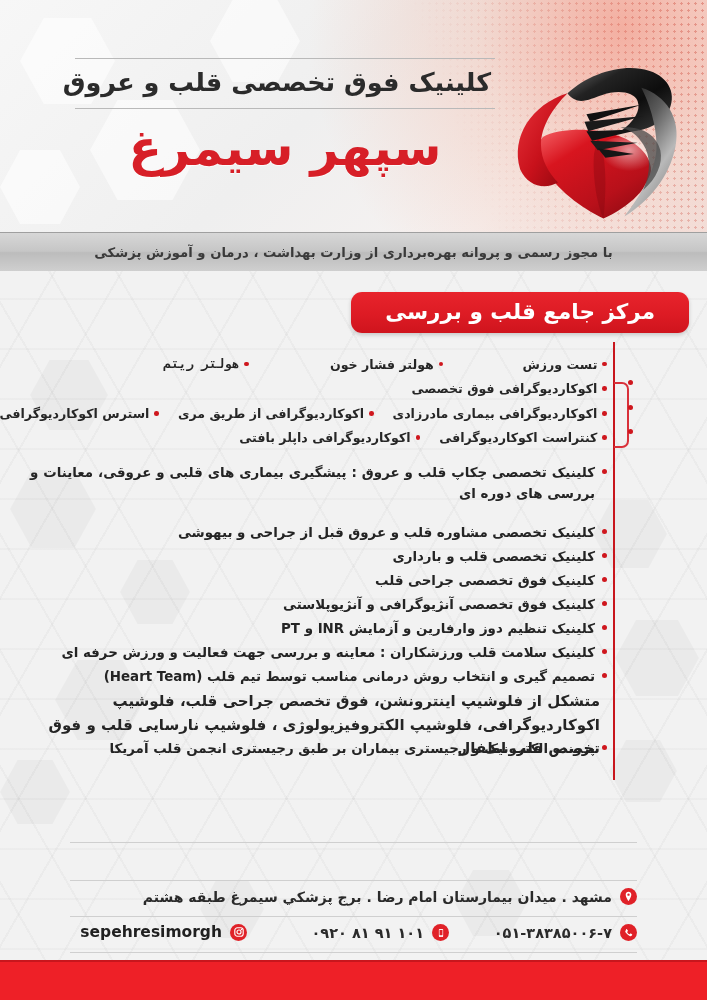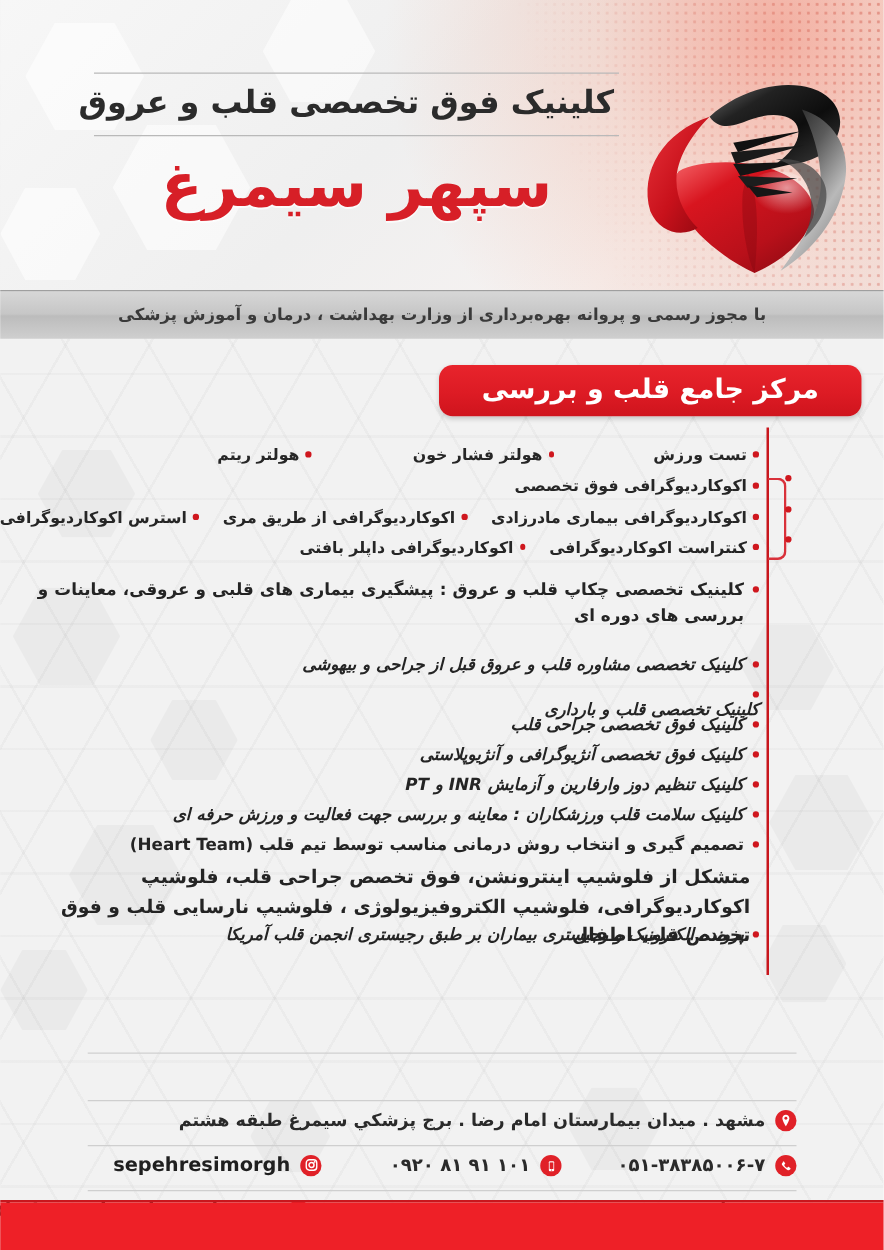--- a/index.html
+++ b/index.html
@@ -154,21 +154,21 @@
     display:flex;flex-direction:row;align-items:flex-start;
   }
   .bullet-row .bdot{
     width:5px;height:5px;border-radius:50%;background:#cf171e;
     flex:none;margin-top:7px;margin-left:7px;
   }
   .bullet-row .btxt{
     font-size:13.4px;font-weight:700;color:#242424;direction:rtl;
     line-height:1.58;text-align:justify;flex:1;
   }
-  .bullet-row.ctr .btxt{text-align:right;font-style:italic;}
+  .bullet-row.ctr .btxt{text-align:right;}
   .nobullet{
     position:absolute;right:107px;left:10px;
     font-size:15px;font-weight:700;color:#242424;direction:rtl;
     line-height:1.58;text-align:right;
   }
 
   
   #footer{
     position:absolute;left:0;top:828px;width:707px;height:172px;
     direction:rtl;
@@ -302,21 +302,21 @@
 
     <div class="row-inline" style="top:16px;">
       <span class="inline-item">
         <span class="dot first"></span>
         <span class="txt">تست ورزش</span>
       </span>
       <span class="inline-item" style="margin-right:70px;">
         <span class="dot"></span>
         <span class="txt">هولتر فشار خون</span>
       </span>
-      <span class="inline-item" style="margin-right:72px;">
+      <span class="inline-item" style="margin-right:72px;font-family:Liberation Mono, monospace;">
         <span class="dot"></span>
         <span class="txt">هولتر ریتم</span>
       </span>
     </div>
 
     <div class="row-inline" style="top:41px;">
       <span class="inline-item">
         <span class="dot first"></span>
         <span class="txt">اکوکاردیوگرافی فوق تخصصی</span>
       </span>
@@ -356,21 +356,21 @@
     <div class="bullet-row" style="top:122px;left:30px;">
       <span class="bdot"></span>
       <span class="btxt">کلینیک تخصصی چکاپ قلب و عروق : پیشگیری بیماری های قلبی و عروقی، معاینات و بررسی های دوره ای</span>
     </div>
 
     <div class="bullet-row ctr" style="top:182px;left:150px;">
       <span class="bdot"></span>
       <span class="btxt">کلینیک تخصصی مشاوره قلب و عروق قبل از جراحی و بیهوشی</span>
     </div>
 
-    <div class="bullet-row ctr" style="top:206px;left:240px;flex-direction:column;">
+    <div class="bullet-row ctr" style="top:206px;left:240px;">
       <span class="bdot"></span>
       <span class="btxt">کلینیک تخصصی قلب و بارداری</span>
     </div>
 
     <div class="bullet-row ctr" style="top:230px;left:245px;">
       <span class="bdot"></span>
       <span class="btxt">کلینیک فوق تخصصی جراحی قلب</span>
     </div>
 
     <div class="bullet-row ctr" style="top:254px;left:185px;">
@@ -430,21 +430,21 @@
       <span class="ficon">
         <svg viewBox="0 0 16 16" width="10" height="10" aria-hidden="true">
           <rect x="4.6" y="1.6" width="6.8" height="12.8" rx="1.3" fill="#ffffff"></rect>
           <rect x="5.6" y="3.1" width="4.8" height="8.4" fill="#e02128"></rect>
           <circle cx="8" cy="12.7" r="0.7" fill="#e02128"></circle>
         </svg>
       </span>
       <span class="ftxt num">۰۹۲۰ ۸۱ ۹۱ ۱۰۱</span>
     </div>
 
-    <div class="frow" style="right:450px;top:59px;text-align:center;">
+    <div class="frow" style="right:460px;top:59px;text-align:center;">
       <span class="ficon">
         <svg viewBox="0 0 16 16" width="12" height="12" aria-hidden="true">
           <rect x="2.4" y="2.4" width="11.2" height="11.2" rx="3.4" fill="none" stroke="#ffffff" stroke-width="1.5"></rect>
           <circle cx="8" cy="8" r="2.7" fill="none" stroke="#ffffff" stroke-width="1.5"></circle>
           <circle cx="11.3" cy="4.7" r="0.95" fill="#ffffff"></circle>
         </svg>
       </span>
       <span class="ftxt ltr">sepehresimorgh</span>
     </div>
 

